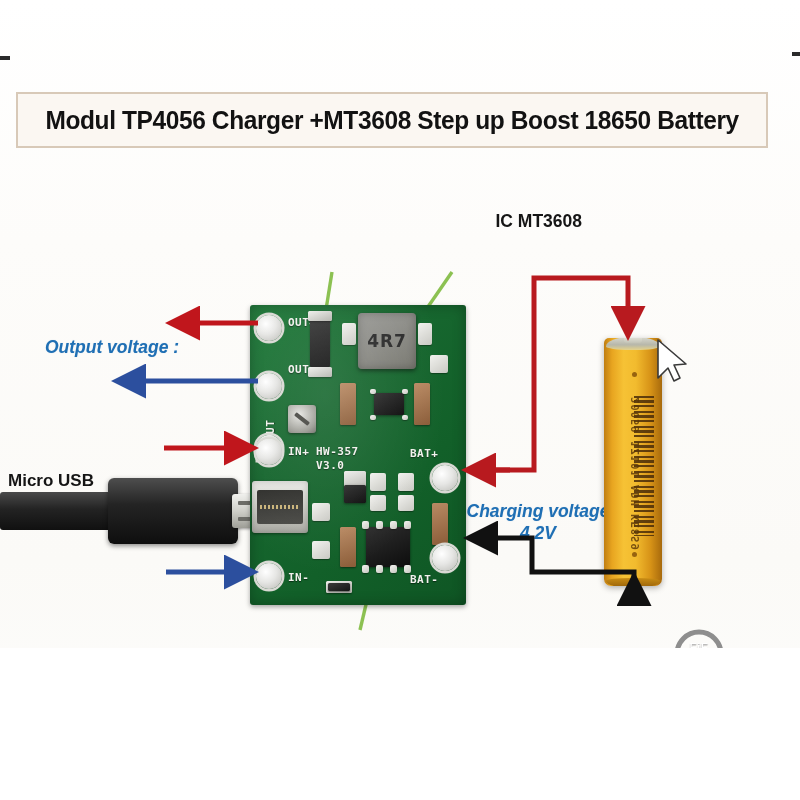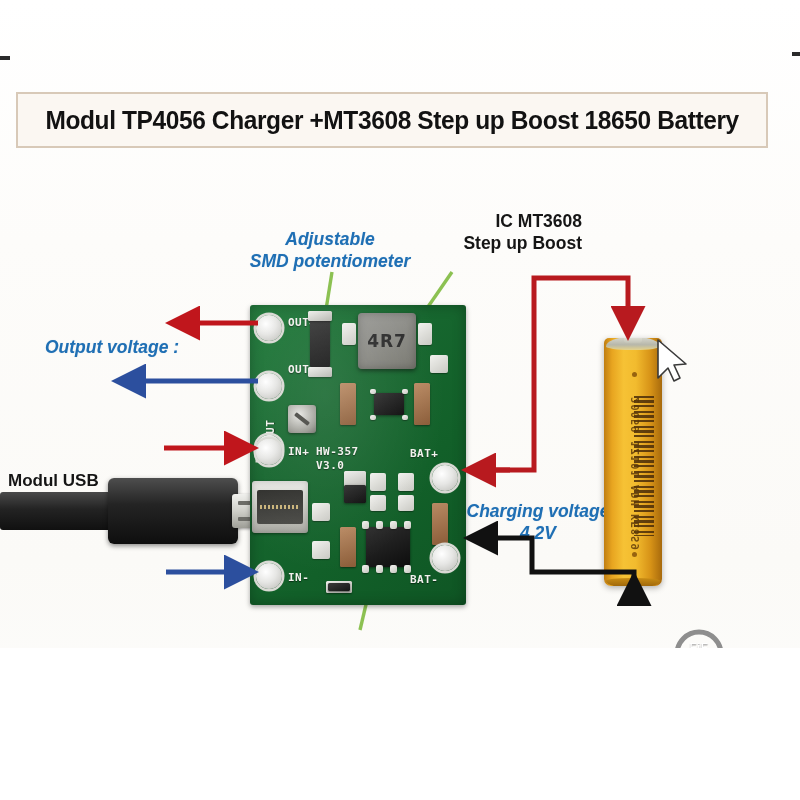--- a/index.html
+++ b/index.html
@@ -239,42 +239,37 @@
 
   <svg class="overlay" viewBox="0 0 800 800">
 
     <line x1="332" y1="272" x2="310" y2="410" stroke="#8cc152" stroke-width="3.4"></line>
 
     <line x1="452" y1="272" x2="412" y2="330" stroke="#8cc152" stroke-width="3.4"></line>
 
     <line x1="360" y1="630" x2="368" y2="596" stroke="#8cc152" stroke-width="3.4"></line>
   </svg>
 
-  <div class="lbl lbl-blue l-pot">
-    <div>Adjustable</div>
-    <div>SMD potentiometer</div>
-  </div>
 
   <div class="lbl lbl-black l-mt">
     <div>IC MT3608</div>
-    <div>Step up Boost</div>
   </div>
 
   <div class="lbl lbl-blue l-outv">
     <div>Output voltage :</div>
   </div>
 
 
   <div class="lbl lbl-blue l-chg">
     <div>Charging voltage</div>
     <div>4.2V</div>
   </div>
 
 
-  <div class="lbl l-usb">Modul USB</div>
+  <div class="lbl l-usb">Micro USB</div>
 
   <div class="usb-cable"></div>
   <div class="usb-body"></div>
   <div class="usb-tip"></div>
 
   <div class="pcb">
 
     <div class="pad" style="left:6px;top:10px;width:26px;height:26px;"></div>
     <div class="silk" style="left:38px;top:11px;">OUT+</div>
 

